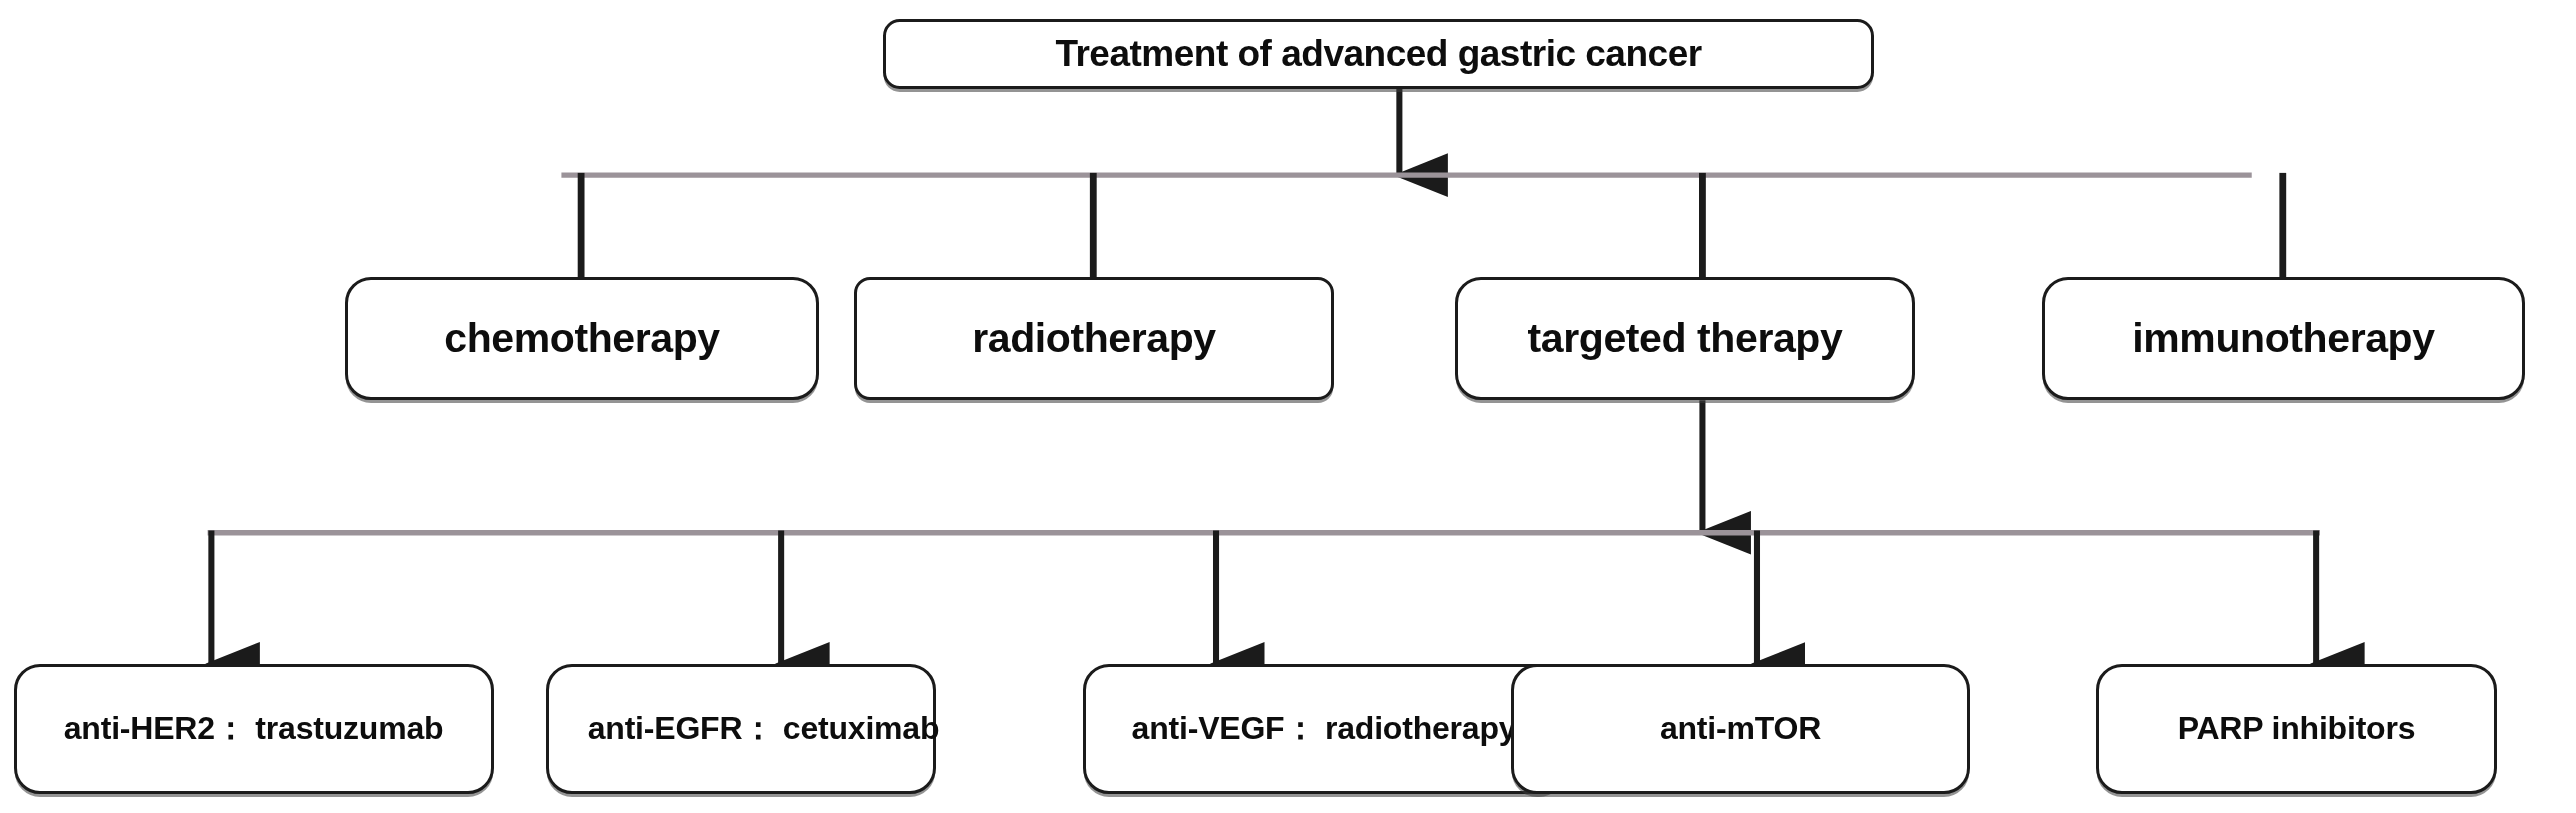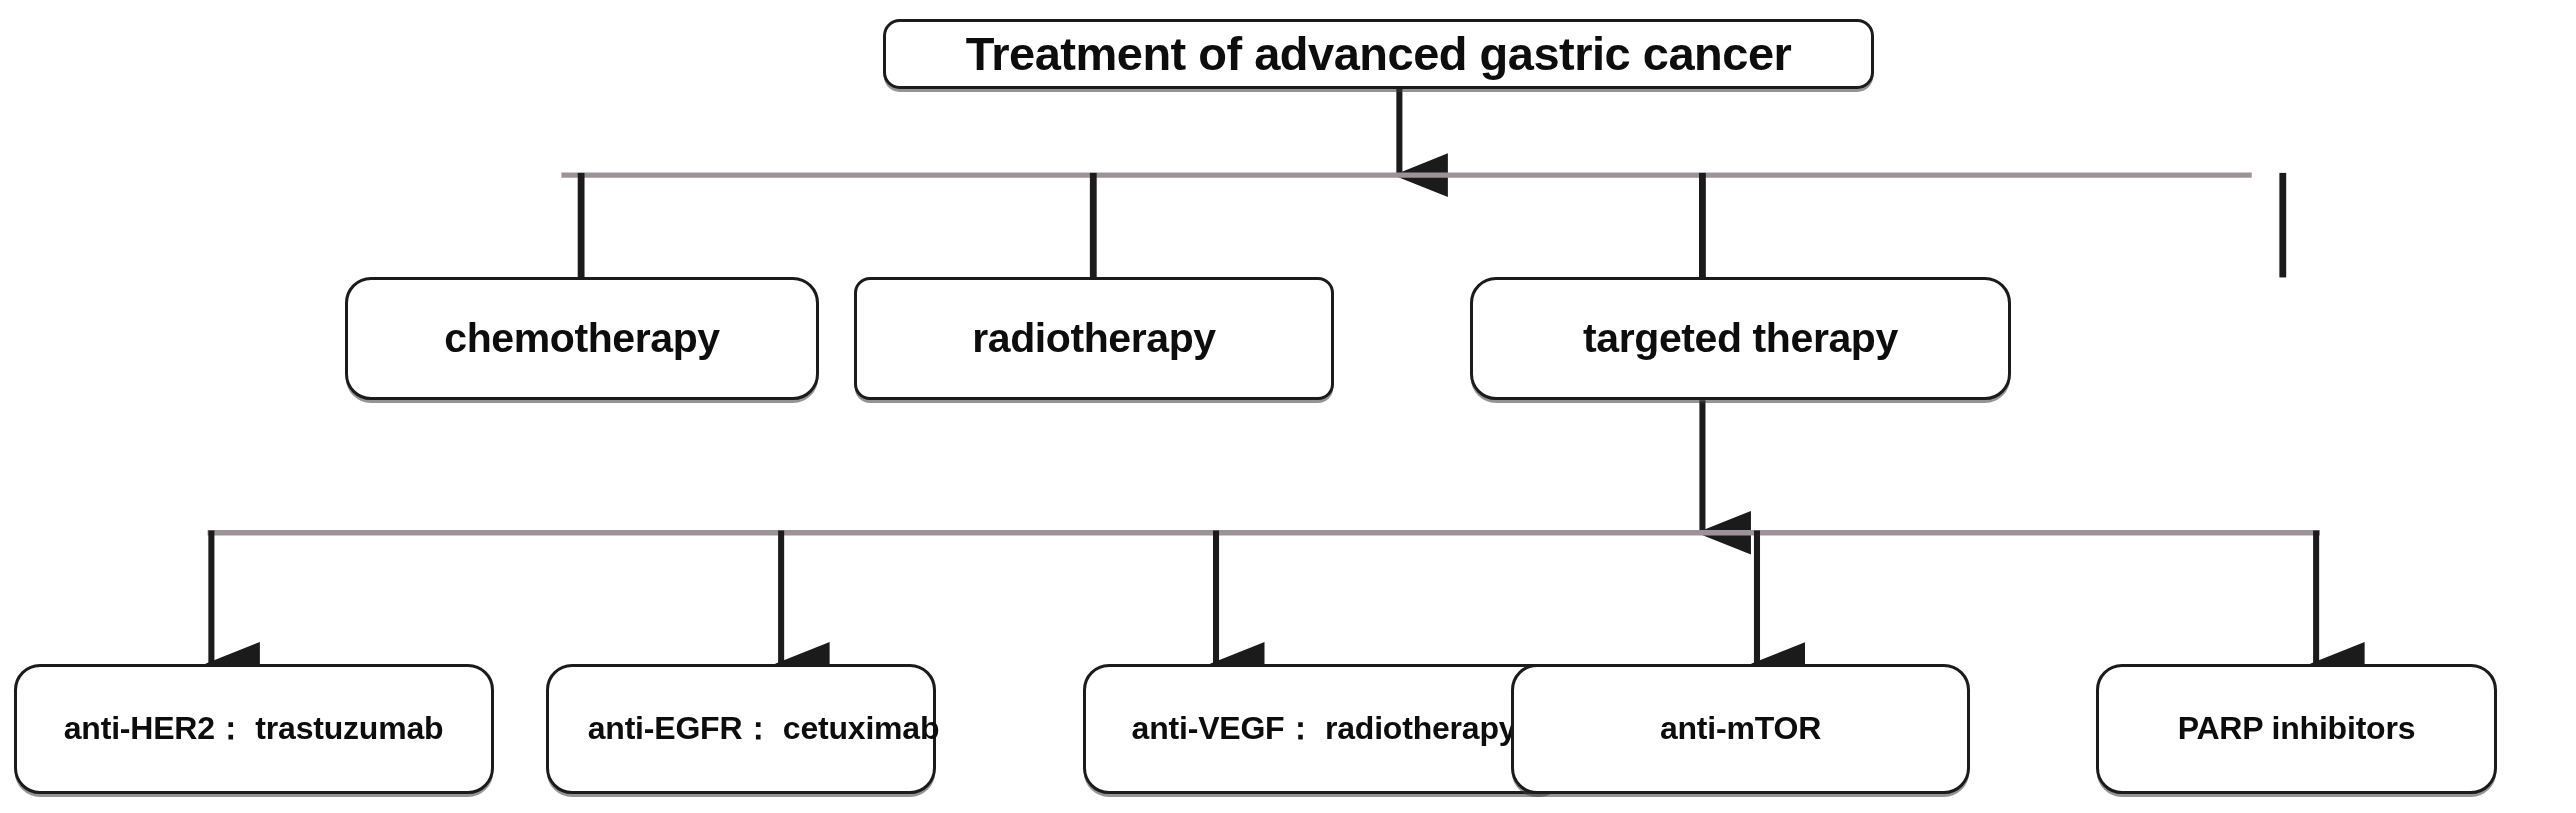--- a/index.html
+++ b/index.html
@@ -49,38 +49,38 @@
   
   .node.root {
     left: 883px;
     top: 19px;
     width: 991px;
     height: 70px;
     border-width: 3.8px;
     border-radius: 16.7px;
   }
   .node.root .node-label {
-    font-size: 47px;
+    font-size: 37px;
     font-weight: bold;
     letter-spacing: -0.5px;
   }
   
   .node.lvl2 {
     top: 277px;
     height: 123px;
     border-radius: 26px;
   }
   .node.lvl2 .node-label {
     font-size: 41px;
     font-weight: bold;
     letter-spacing: -0.4px;
   }
   .node.lvl2.n0 { left: 345px;  width: 474px; }
   .node.lvl2.n1 { left: 854px; width: 480px; border-radius: 16px; }
-  .node.lvl2.n2 { left: 1455px; width: 541px; margin-left: 15px; }
+  .node.lvl2.n2 { left: 1455px; width: 460px; }
   .node.lvl2.n3 { left: 2042px; width: 483px; }
   
   .node.lvl3 {
     top: 664px;
     height: 130px;
     border-radius: 26px;
     border-width: 3px;
   }
   .node.lvl3 .node-label {
     font-size: 32px;
@@ -131,20 +131,23 @@
 
   <div class="node lvl2 n0">
     <span class="node-label">chemotherapy</span>
   </div>
   <div class="node lvl2 n1">
     <span class="node-label">radiotherapy</span>
   </div>
   <div class="node lvl2 n2">
     <span class="node-label">targeted therapy</span>
   </div>
+  <div class="node lvl2 n3">
+    <span class="node-label">immunotherapy</span>
+  </div>
 
   <div class="node lvl3 m0">
     <span class="node-label">anti-HER2： trastuzumab</span>
   </div>
   <div class="node lvl3 m1">
     <span class="node-label">anti-EGFR： cetuximab</span>
   </div>
   <div class="node lvl3 m2">
     <span class="node-label">anti-VEGF： radiotherapy</span>
   </div>

